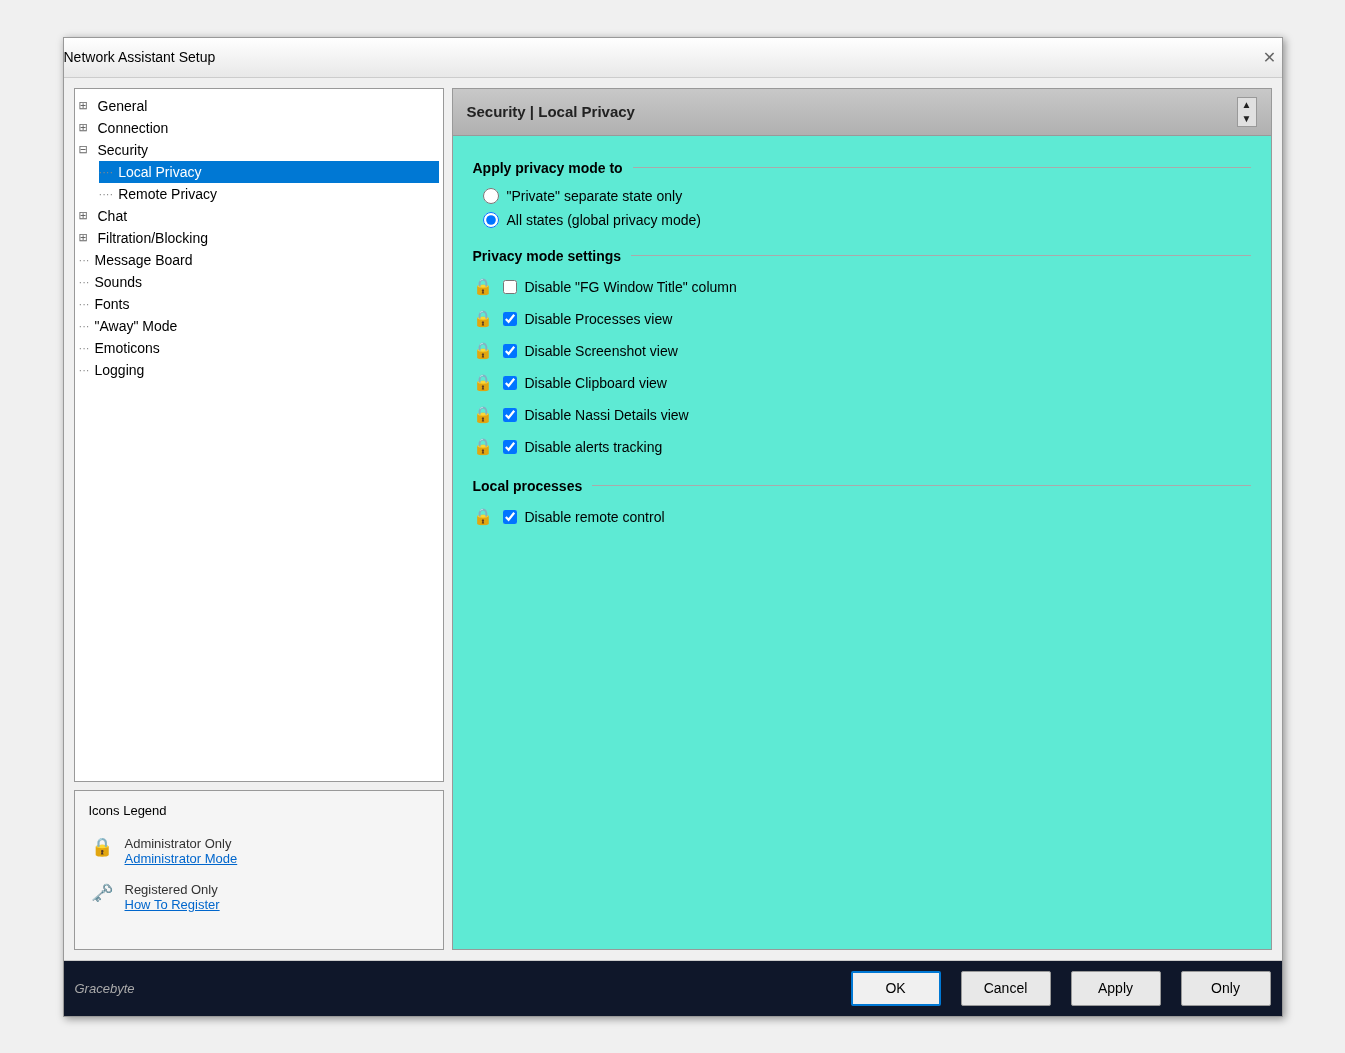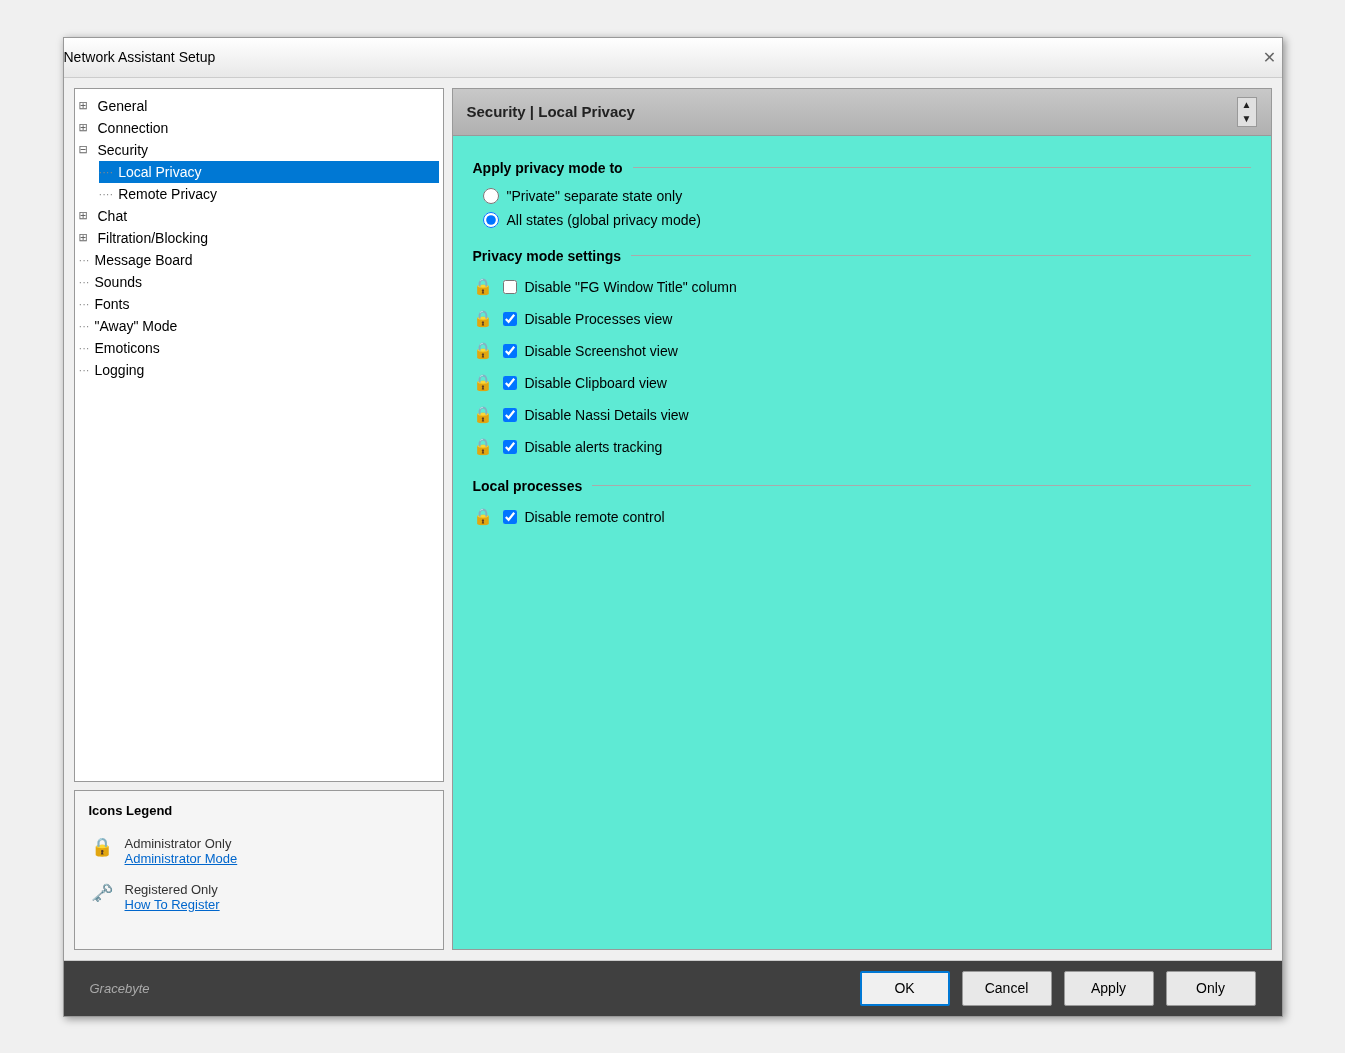--- a/index.html
+++ b/index.html
@@ -119,21 +119,21 @@
     }
 
     .icons-legend {
       background: #f5f5f5;
       border: 1px solid #999;
       padding: 12px 14px;
       min-height: 160px;
     }
 
     .legend-title {
-      font-weight: bold;
+      font-weight: normal;
       font-size: 13px;
       margin-bottom: 10px;
     }
 
     .legend-item {
       display: flex;
       align-items: center;
       gap: 8px;
       margin-bottom: 8px;
     }
@@ -284,26 +284,26 @@
       width: 14px;
       height: 14px;
       cursor: pointer;
     }
 
     .checkbox-label {
       font-size: 14px;
     }
 
     .dialog-footer {
-      background: #404040;
+      background: #0f172a;
       border-top: 1px solid #ccc;
-      padding: 10px 26px;
+      padding: 10px 11px;
       display: flex;
       justify-content: flex-end;
-      gap: 12px;
+      gap: 20px;
       align-items: center;
     }
 
     .footer-left {
       flex: 1;
       display: flex;
       align-items: center;
     }
 
     .gracebyte-logo {

